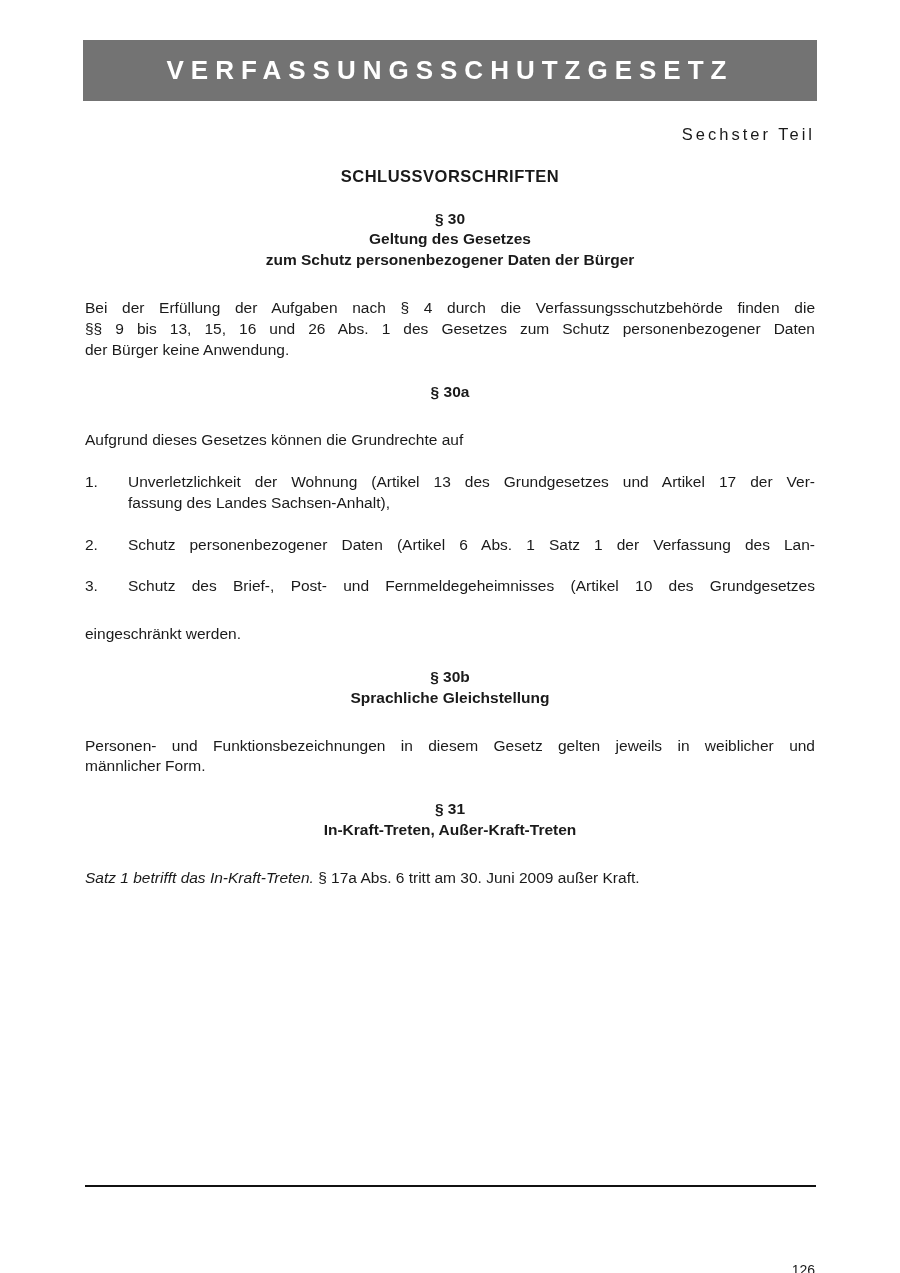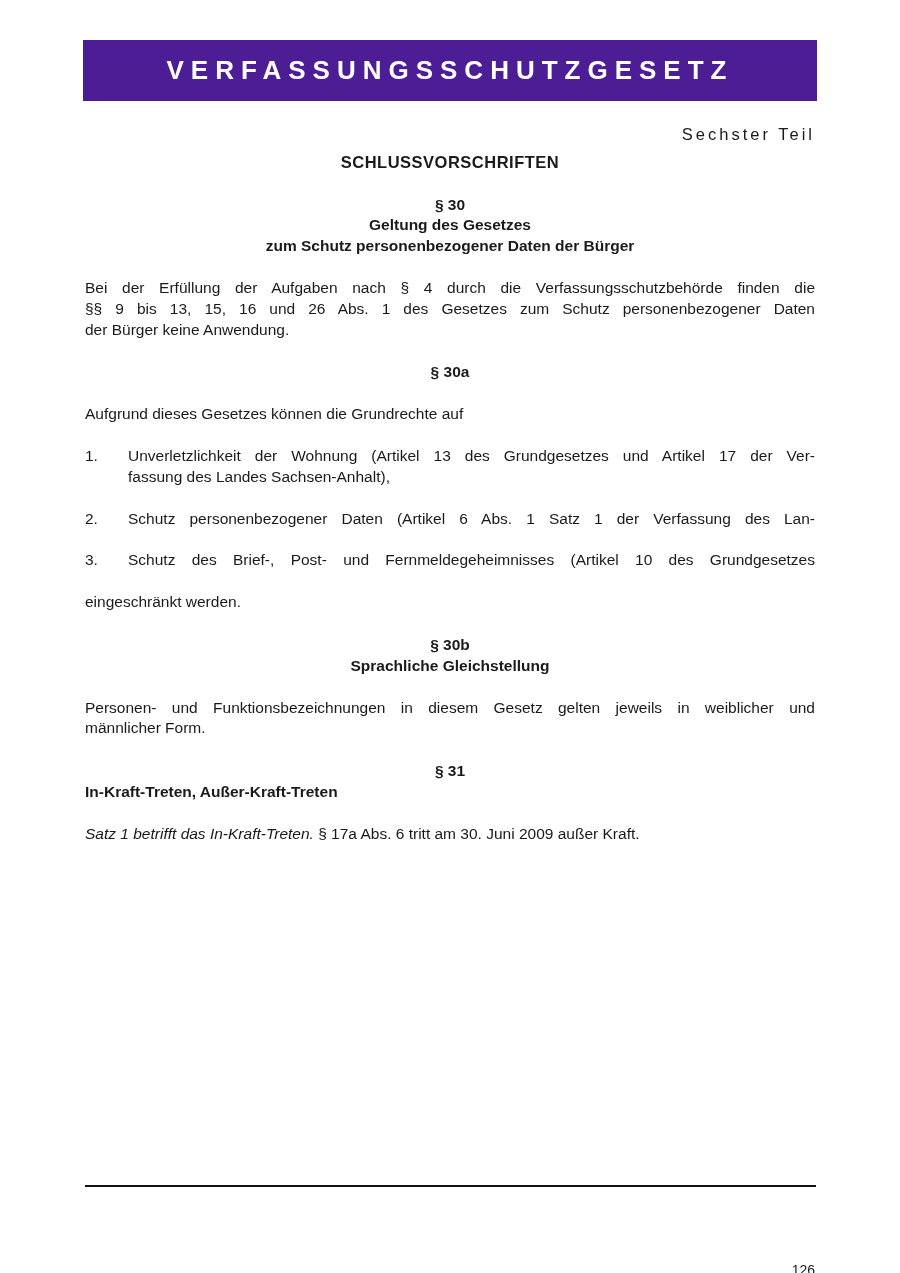--- a/index.html
+++ b/index.html
@@ -19,41 +19,41 @@
   .content { padding: 0 85px; }
   .banner {
     margin: 40px -2px 0 -2px;
     height: 61px;
     line-height: 61px;
     text-align: center;
     color: #ffffff;
     font-size: 26px;
     font-weight: bold;
     letter-spacing: 7px;
-    background: #4c1d95;
+    background: #737373;
   }
   .part-heading {
     margin-top: 23px;
     text-align: right;
     font-size: 16.5px;
     letter-spacing: 3px;
   }
   .chapter-heading {
-    margin-top: 7px;
+    margin-top: 21px;
     text-align: center;
     font-size: 16.5px;
     font-weight: bold;
     letter-spacing: 0.5px;
   }
   .sec-head {
     margin-top: 22px;
     text-align: center;
     font-weight: bold;
   }
-  .para { margin-top: 21px; }
+  .para { margin-top: 27px; }
   .jline { display: block; text-align: justify; text-align-last: justify; }
   .lline { display: block; text-align: left; }
   .list-item { margin-top: 21px; display: flex; }
   .marker { width: 43px; flex: 0 0 43px; }
   .item-text { flex: 1; }
   .note .it { font-style: italic; }
   .footer-rule {
     position: absolute;
     left: 85px;
     right: 84px;
@@ -126,21 +126,21 @@
       <span class="lline" style="text-align:center">Sprachliche Gleichstellung</span>
     </div>
 
     <div class="para">
       <span class="jline">Personen- und Funktionsbezeichnungen in diesem Gesetz gelten jeweils in weiblicher und</span>
       <span class="lline">männlicher Form.</span>
     </div>
 
     <div class="sec-head">
       <span class="lline" style="text-align:center">§ 31</span>
-      <span class="lline" style="text-align:left">In-Kraft-Treten, Außer-Kraft-Treten</span>
+      <span class="lline" style="text-align:center">In-Kraft-Treten, Außer-Kraft-Treten</span>
     </div>
 
     <div class="para note">
       <span class="it">Satz 1 betrifft das In-Kraft-Treten.</span><span> § 17a Abs. 6 tritt am 30. Juni 2009 außer Kraft.</span>
     </div>
 
   </div>
 
   <div class="footer-rule"></div>
   <div class="page-number">126</div>

